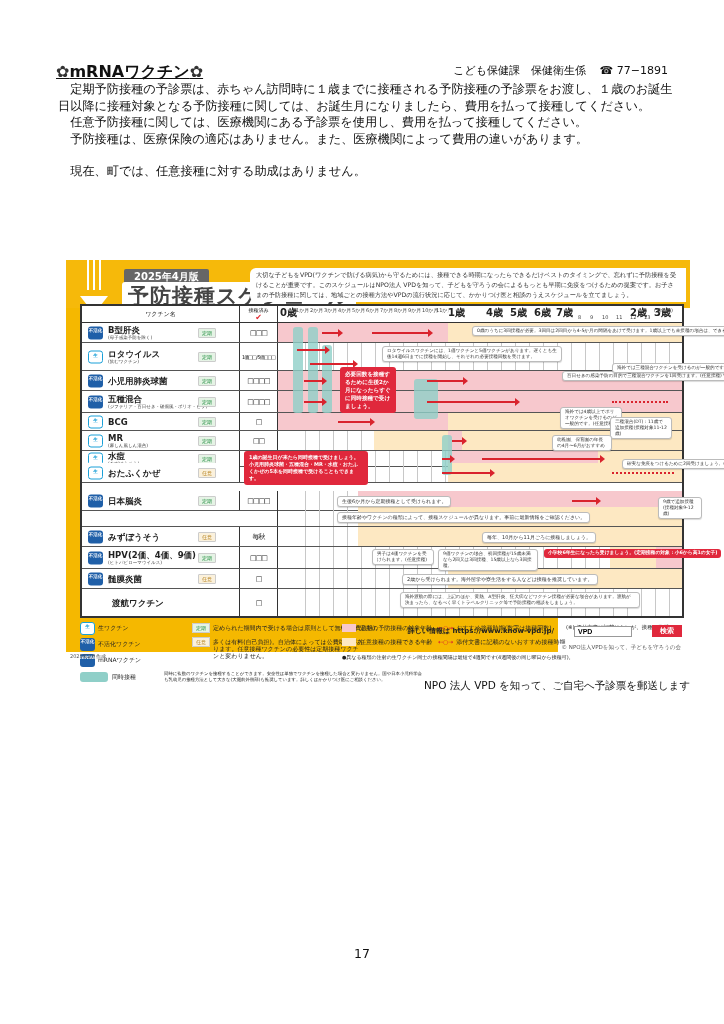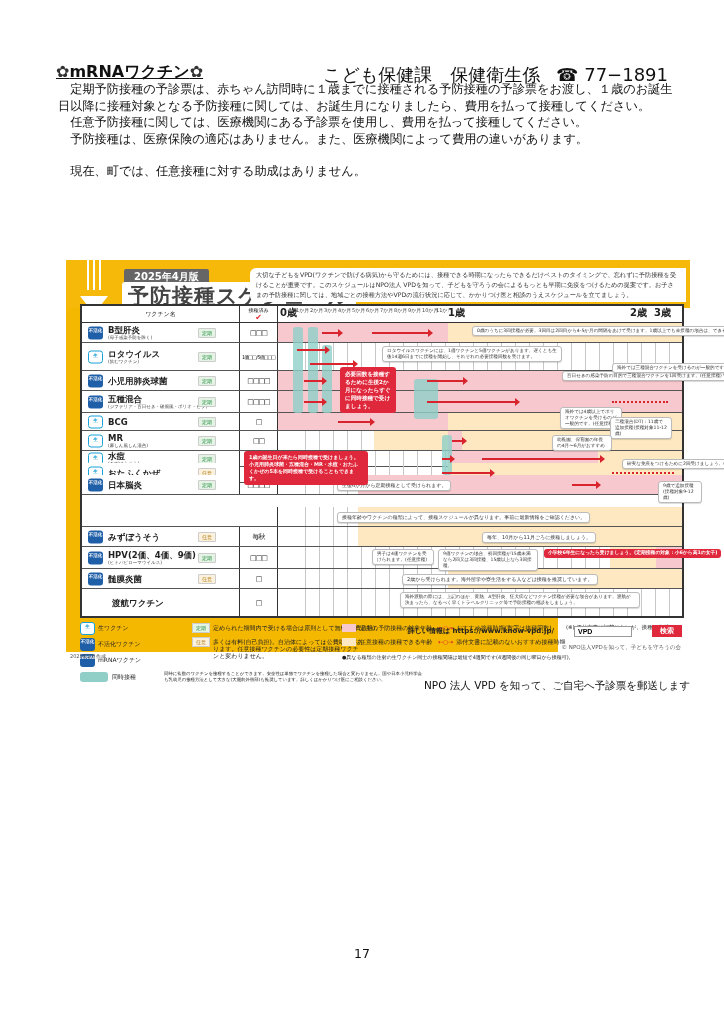--- a/index.html
+++ b/index.html
@@ -1,20 +1,20 @@
 <!DOCTYPE html>
 <html><head>
 <meta charset="utf-8">
 <style>
 *{box-sizing:border-box;margin:0;padding:0}
 body{width:724px;height:1024px;background:#fff;position:relative;font-family:"DejaVu Sans",sans-serif;color:#111;overflow:hidden}
 .hdr{position:absolute;left:56px;top:62px;width:620px;height:20px}
 .title{position:absolute;left:0;top:0;font-size:16px;font-weight:bold;text-decoration:underline;letter-spacing:0}
 .title .fl{color:#333}
-.dept{position:absolute;right:8px;top:1px;font-size:18px}
+.dept{position:absolute;right:8px;top:1px;font-size:11px}
 .body{position:absolute;left:58px;top:81px;width:620px;font-size:12.2px;line-height:16.5px}
 .body p{text-indent:1em;margin:0}
 .body .gap{height:16px}
 .poster{position:absolute;left:66px;top:260px;width:492px;height:392px;background:#f5b800}
 .topband{position:absolute;left:0;top:0;width:624px;height:48px;background:#f6b90a}
 .pencil{position:absolute;left:8px;top:0;width:40px;height:56px}
 .edition{position:absolute;left:58px;top:9px;background:#666;color:#fff;font-size:10px;font-weight:bold;padding:1px 10px;border-radius:2px}
 .ptitle{position:absolute;left:56px;top:22px;font-size:21px;font-weight:bold;color:#444;letter-spacing:1px;background:#fff;padding:0 6px;border-radius:3px}
 .intro{position:absolute;left:184px;top:8px;width:436px;height:34px;background:#fff;border-radius:6px 0 0 6px;font-size:6.2px;line-height:10px;padding:2px 6px;color:#333}
 .table{position:absolute;left:14px;top:44px;width:604px;height:314px;background:#fff;border:2px solid #333}
@@ -114,20 +114,33 @@
         <span class="age" style="left:116px">8か月</span>
         <span class="age" style="left:130px">9か月</span>
         <span class="age" style="left:144px">10か月</span>
         <span class="age" style="left:158px">11か月</span>
         <span class="age big" style="left:170px;top:0">1歳</span>
         <span class="age big" style="left:352px;top:0">2歳</span>
         <span class="age big" style="left:376px;top:0">3歳</span>
 
       </div>
     </div>
+    <div class="ages" style="left:388px;top:0;width:214px">
+      <span class="age big" style="left:16px;top:0">4歳</span>
+      <span class="age big" style="left:40px;top:0">5歳</span>
+      <span class="age big" style="left:64px;top:0">6歳</span>
+      <span class="age big" style="left:86px;top:0">7歳</span>
+      <span class="age" style="left:108px;top:8px">8</span>
+      <span class="age" style="left:120px;top:8px">9</span>
+      <span class="age" style="left:132px;top:8px">10</span>
+      <span class="age" style="left:146px;top:8px">11</span>
+      <span class="age" style="left:160px;top:8px">12</span>
+      <span class="age" style="left:174px;top:8px">13</span>
+      <span class="age" style="left:184px;top:1px">(満年齢)</span>
+    </div>
 
     <div class="rows">
 
       <div class="row" style="top:0;height:20px">
         <div class="grid">
             <div class="pink" style="left:0;width:170px"></div>
             <div class="cream" style="left:170px;width:234px"></div>
           </div>
         <div class="rname">
           <span class="badge inact">不活化</span>
@@ -238,21 +251,21 @@
           <span class="badge live">生</span>
           <span class="vn">おたふくかぜ</span>
           <span class="type nini">任意</span>
         </div>
         <div class="rdone">□□</div>
         <div class="arrow" style="left:360px;width:50px;top:9px"></div>
         <div class="dashed" style="left:530px;width:62px;top:9px"></div>
         <div class="note" style="left:540px;top:-4px;font-size:4.6px;line-height:6px">確実な免疫をつけるために2回受けましょう。(※)</div>
       </div>
 
-      <div class="row" style="top:152px;height:20px">
+      <div class="row" style="top:168px;height:20px">
         <div class="grid">
             <div class="pink" style="left:80px;width:324px"></div>
           </div>
         <div class="rname">
           <span class="badge inact">不活化</span>
           <span class="vn">日本脳炎</span>
           <span class="type teiki">定期</span>
         </div>
         <div class="rdone">□□□□</div>
         <div class="note" style="left:255px;top:5px">生後6か月から定期接種として受けられます。</div>

